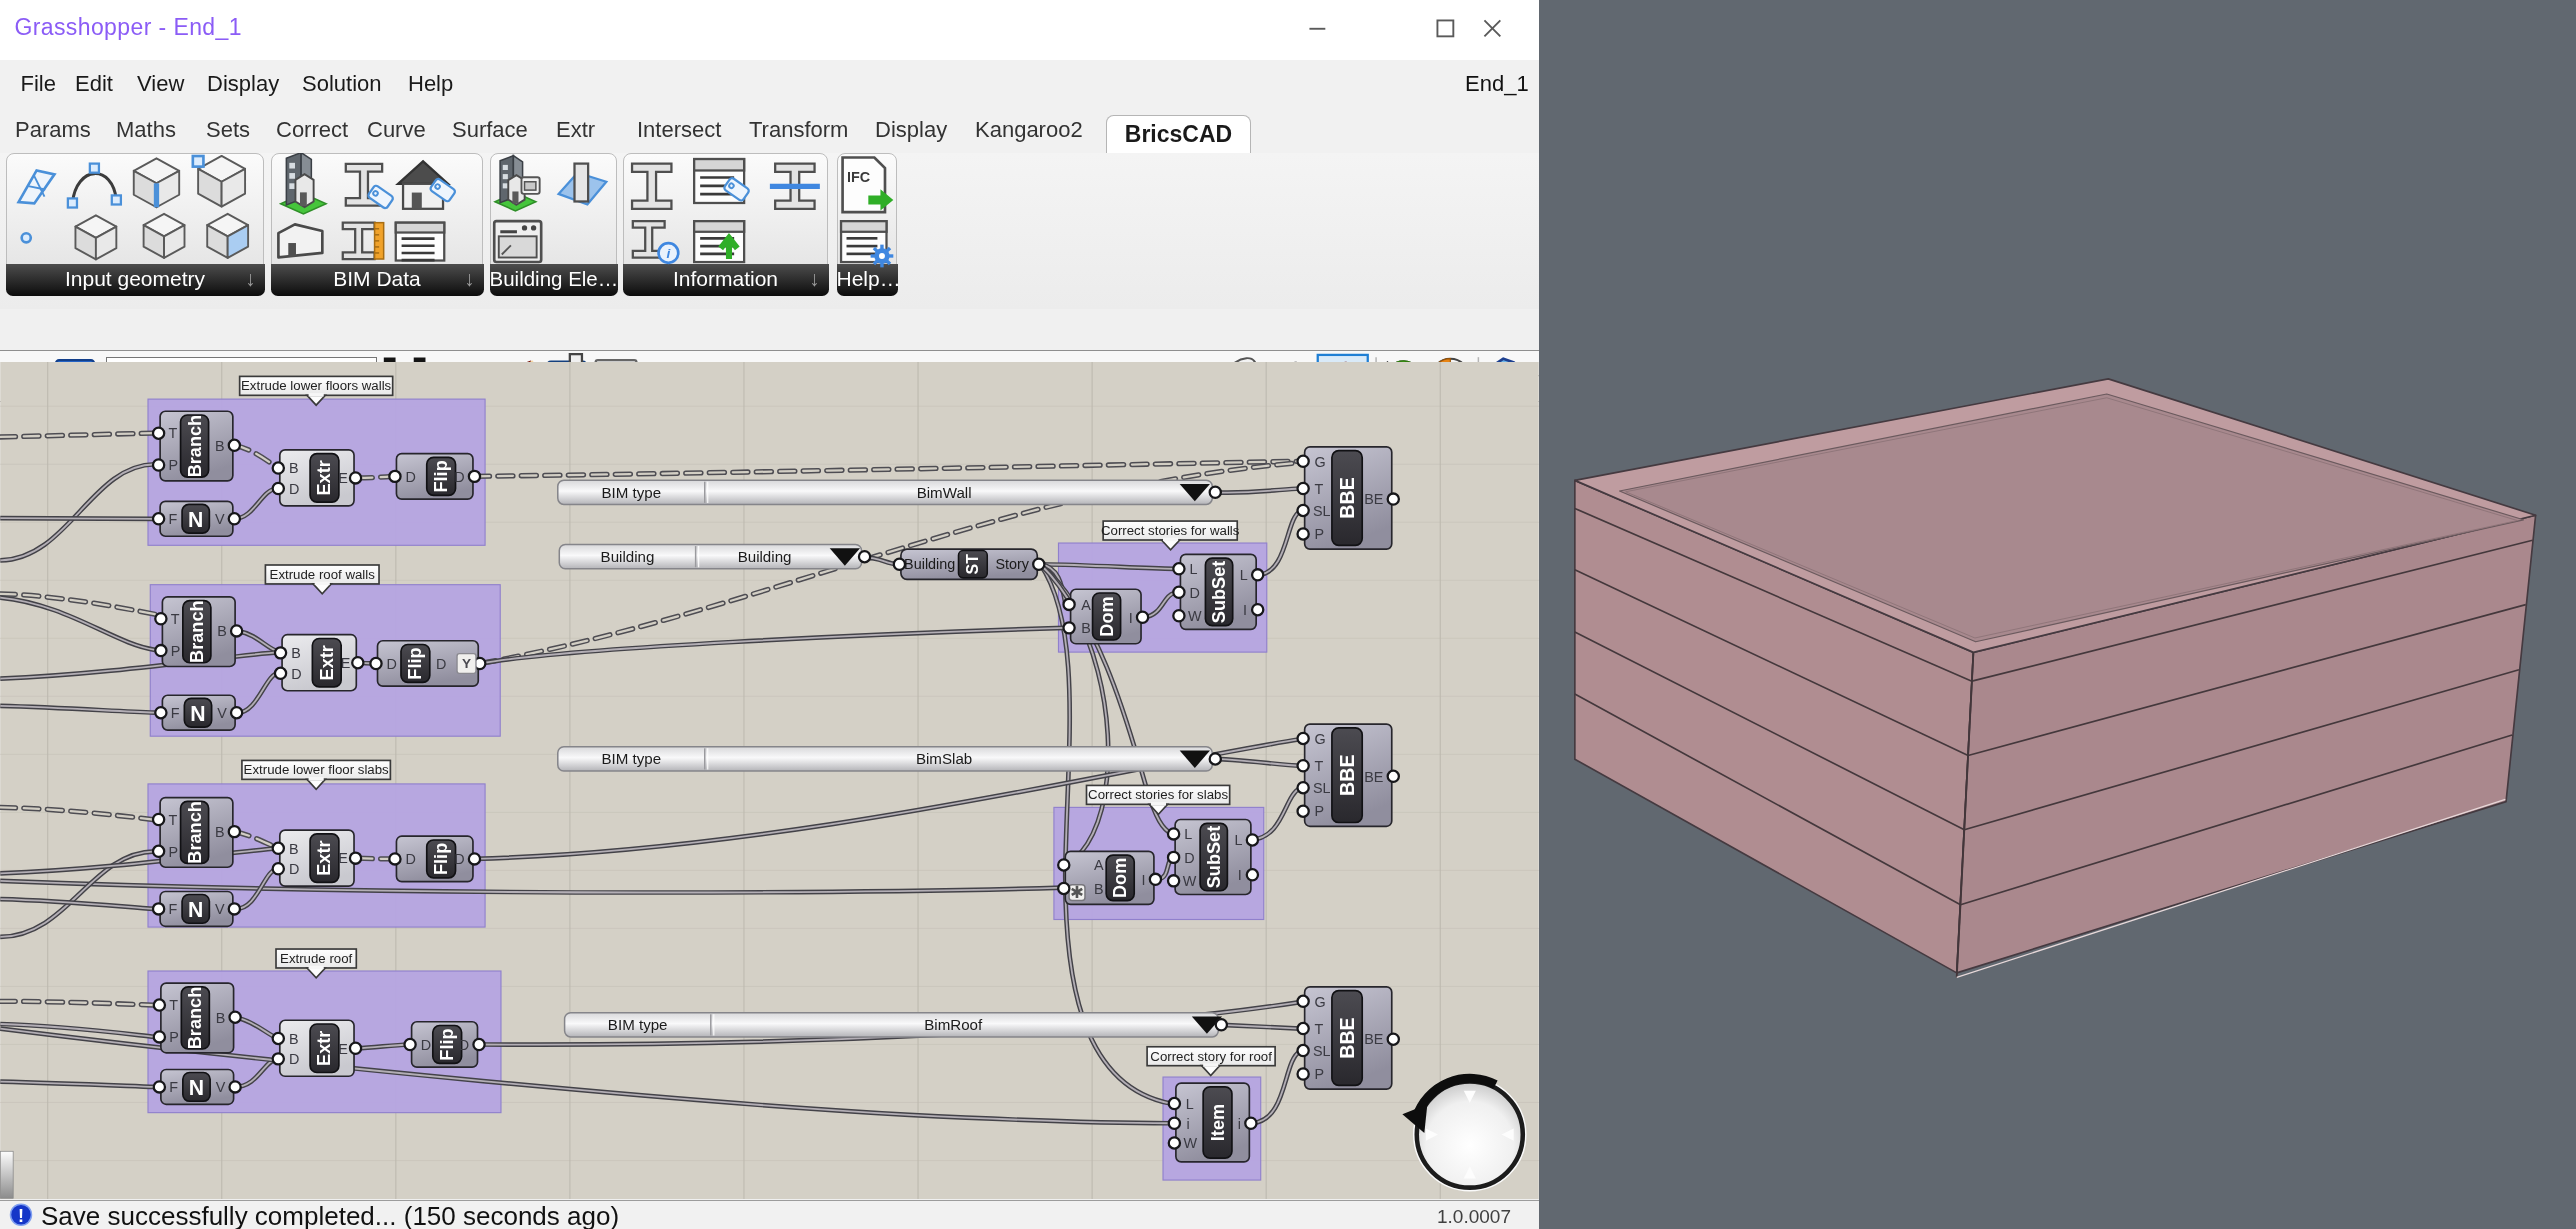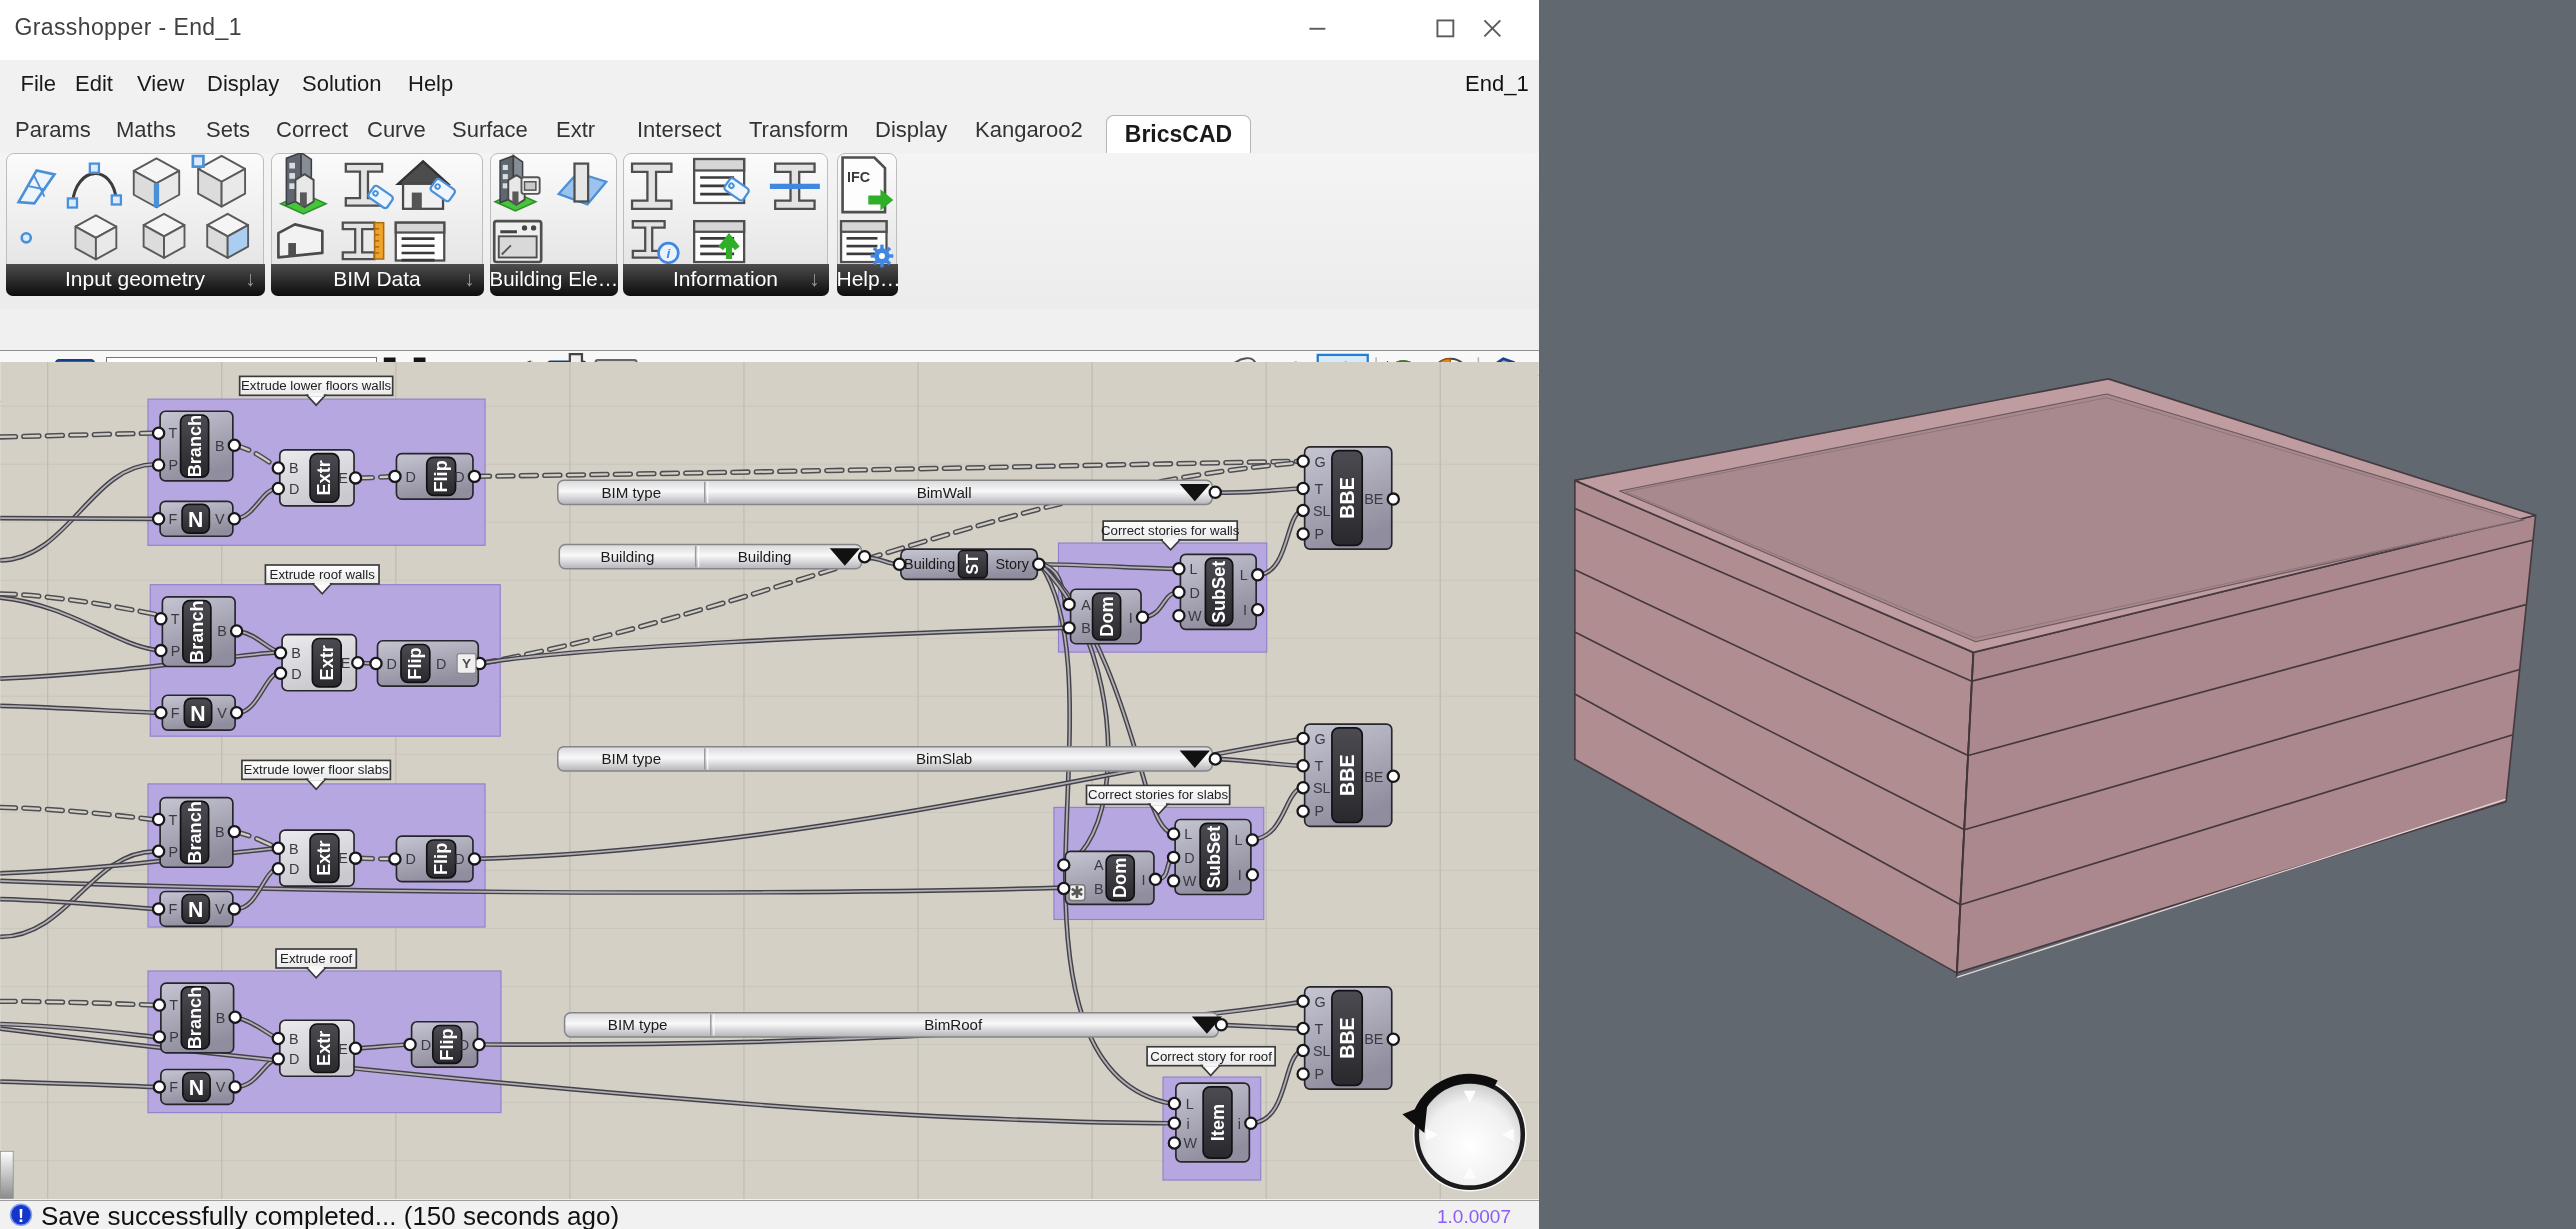--- a/index.html
+++ b/index.html
@@ -1,36 +1,36 @@
 <!DOCTYPE html>
 <html style="font-size:12px"><head>
 <meta charset="utf-8">
 <style>
 html,body{margin:0;padding:0;background:#646b73;}
 body{width:2576px;height:1229px;position:relative;overflow:hidden;font-family:"Liberation Sans",sans-serif;}
 #win{position:absolute;left:0;top:0;width:1539px;height:1229px;background:#f0f0f0;}
 #titlebar{position:absolute;left:0;top:0;width:1539px;height:60px;background:#ffffff;}
-#title{position:absolute;left:14.4px;top:14.4px;font-size:23px;color:#404040;letter-spacing:0.4px;}
+#title{position:absolute;left:14.4px;top:14.4px;font-size:23px;color:#8b5cf6;letter-spacing:0.4px;}
 .wbtn{position:absolute;top:0;width:50px;height:53px;color:#5a5a5a;text-align:center;}
 #menubar{position:absolute;left:0;top:60px;width:1539px;height:49px;background:#f1f1f1;}
 .mi{position:absolute;top:11.4px;font-size:22px;color:#1a1a1a;}
 #tabs{position:absolute;left:0;top:108px;width:1539px;height:45px;background:#f1f1f1;}
 .tab{position:absolute;top:9px;font-size:22px;color:#333;}
 #activetab{position:absolute;left:1106px;top:7px;width:145px;height:42px;background:#fff;border:1.5px solid #b5b5b5;border-bottom:none;border-radius:7.6px 7.6px 0 0;box-sizing:border-box;}
 #activetab span{display:block;text-align:center;margin-top:5.3px;font-size:23px;font-weight:bold;color:#1a1a1a;}
 #ribbon{position:absolute;left:0;top:153px;width:1539px;height:156px;background:linear-gradient(#f4f4f4,#ececec);}
 .grp{position:absolute;top:0px;height:142px;background:linear-gradient(#fbfbfb,#e0e0e0);border:1.5px solid #bdbdbd;border-radius:8px;box-sizing:border-box;}
 .grplbl{position:absolute;left:-1.5px;right:-1.5px;bottom:-1.5px;height:32px;background:linear-gradient(#4d4d4d,#0c0c0c);border-radius:0 0 6.8px 6.8px;color:#fff;font-size:21px;text-align:center;line-height:30px;white-space:nowrap;overflow:hidden;}
 .ga{position:absolute;right:9px;top:0;font-style:normal;color:#9a9a9a;}
 #toolbar{position:absolute;left:0;top:310px;width:1539px;height:52px;background:#f8f8f8;border-top:0.8px solid #8f8f8f;border-bottom:0.8px solid #919191;box-sizing:border-box;margin-top:40px;}
 #zoombox{position:absolute;left:106px;top:6px;width:271px;height:39px;background:#fff;border:1.5px solid #767676;box-sizing:border-box;}
 #zoombox span{font-size:23px;color:#111;position:absolute;left:10.6px;top:6px;}
 #statusbar{position:absolute;left:0;top:1200px;width:1539px;height:30px;background:#f1f1f1;border-top:0.8px solid #9c9c9c;box-sizing:border-box;}
 #stxt{position:absolute;left:41px;top:0px;font-size:26px;color:#111;}
-#sver{position:absolute;left:1437px;top:4.5px;font-size:19px;color:#8b5cf6;}
+#sver{position:absolute;left:1437px;top:4.5px;font-size:19px;color:#404040;}
 #canvas{position:absolute;left:0;top:362px;}
 #vp{position:absolute;left:1539px;top:0;}
 svg text{font-family:"Liberation Sans",sans-serif;}
 </style>
 </head>
 <body>
 <div id="win">
   <div id="titlebar">
     <div id="title">Grasshopper - End_1</div>
     <svg class="wbtn" style="left:1292px" width="50" height="53" viewBox="0 0 66 70">

